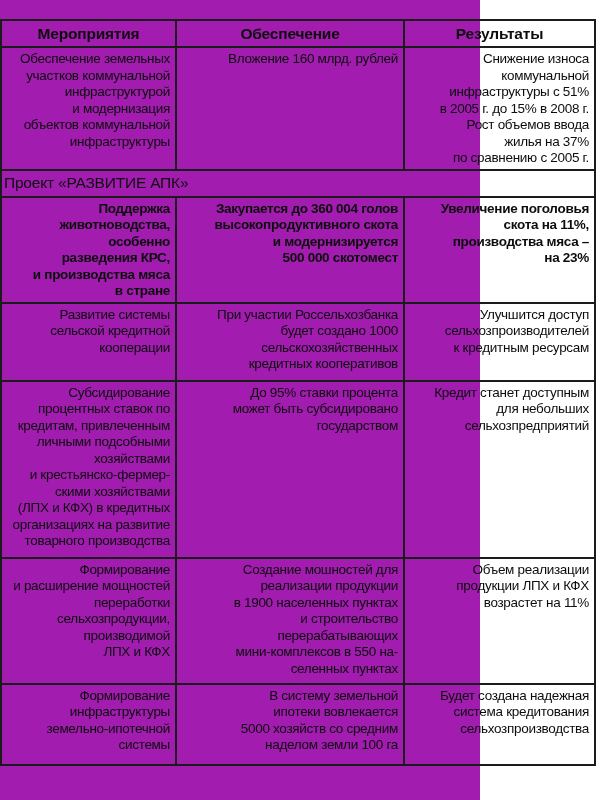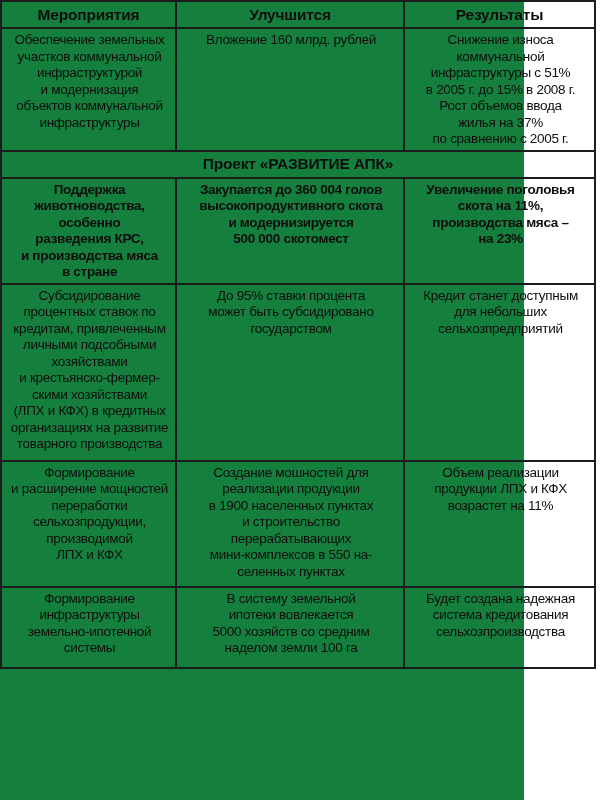--- a/index.html
+++ b/index.html
@@ -5,25 +5,25 @@
   html, body {
     margin: 0;
     padding: 0;
     background: #ffffff;
     width: 600px;
     height: 800px;
     overflow: hidden;
     font-family: "Liberation Sans", "DejaVu Sans", sans-serif;
   }
   .page {
-    width: 524px;
+    width: 480px;
     height: 800px;
-    background: #15803d;
+    background: #a21caf;
     box-sizing: border-box;
-    padding-top: 0;
+    padding-top: 19px;
   }
   table.doc-table {
     border-collapse: collapse;
     table-layout: fixed;
     width: 594px;
     margin: 0 auto;
   }
   .doc-table col.c1 { width: 175px; }
   .doc-table col.c2 { width: 228px; }
   .doc-table col.c3 { width: 191px; }
@@ -37,31 +37,30 @@
     font-size: 15.5px;
     font-weight: bold;
     text-align: center;
     vertical-align: middle;
     padding: 2px 2px;
     line-height: 20px;
     letter-spacing: -0.2px;
   }
   .doc-table td.cell {
     vertical-align: top;
-    text-align: center;
+    text-align: right;
     padding: 3px 5px 2px 7px;
     font-size: 13.5px;
     line-height: 16.5px;
     letter-spacing: -0.3px;
     white-space: pre-line;
   }
   .doc-table td.section {
-    text-align: center;
     vertical-align: middle;
-    font-weight: bold;
+    font-weight: normal;
     font-size: 15.5px;
     letter-spacing: -0.2px;
     padding: 2px;
     line-height: 20px;
   }
   tr.rh  { height: 27px;  }
   tr.r1  { height: 119px; }
   tr.r2  { height: 54px;  }
   tr.rs  { height: 27px;  }
   tr.r3  { height: 104px; font-weight: bold; }
@@ -76,21 +75,21 @@
 <div class="page">
   <table class="doc-table">
     <colgroup>
       <col class="c1">
       <col class="c2">
       <col class="c3">
     </colgroup>
     <thead>
       <tr class="rh">
         <th>Мероприятия</th>
-        <th>Улучшится</th>
+        <th>Обеспечение</th>
         <th>Результаты</th>
       </tr>
     </thead>
     <tbody>
       <tr class="r1">
         <td class="cell">Обеспечение земельных
 участков коммунальной
 инфраструктурой
 и модернизация
 объектов коммунальной
@@ -115,20 +114,32 @@
 и производства мяса
 в стране</td>
         <td class="cell">Закупается до 360 004 голов
 высокопродуктивного скота
 и модернизируется
 500 000 скотомест</td>
         <td class="cell">Увеличение поголовья
 скота на 11%,
 производства мяса –
 на 23%</td>
+      </tr>
+      <tr class="r4">
+        <td class="cell">Развитие системы
+сельской кредитной
+кооперации</td>
+        <td class="cell">При участии Россельхозбанка
+будет создано 1000
+сельскохозяйственных
+кредитных кооперативов</td>
+        <td class="cell">Улучшится доступ
+сельхозпроизводителей
+к кредитным ресурсам</td>
       </tr>
       <tr class="r5">
         <td class="cell">Субсидирование
 процентных ставок по
 кредитам, привлеченным
 личными подсобными
 хозяйствами
 и крестьянско-фермер-
 скими хозяйствами
 (ЛПХ и КФХ) в кредитных

